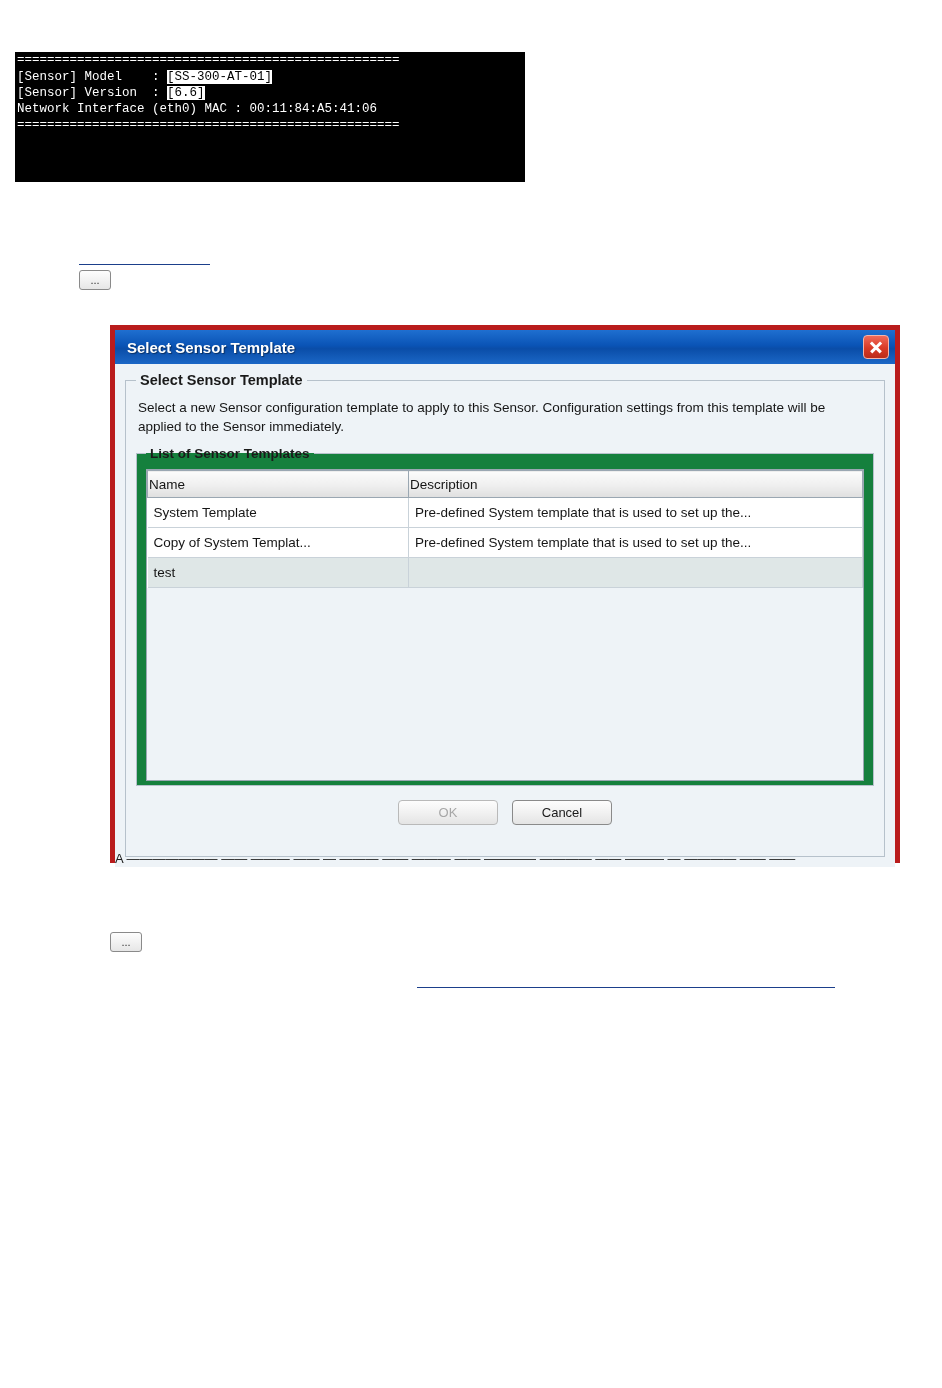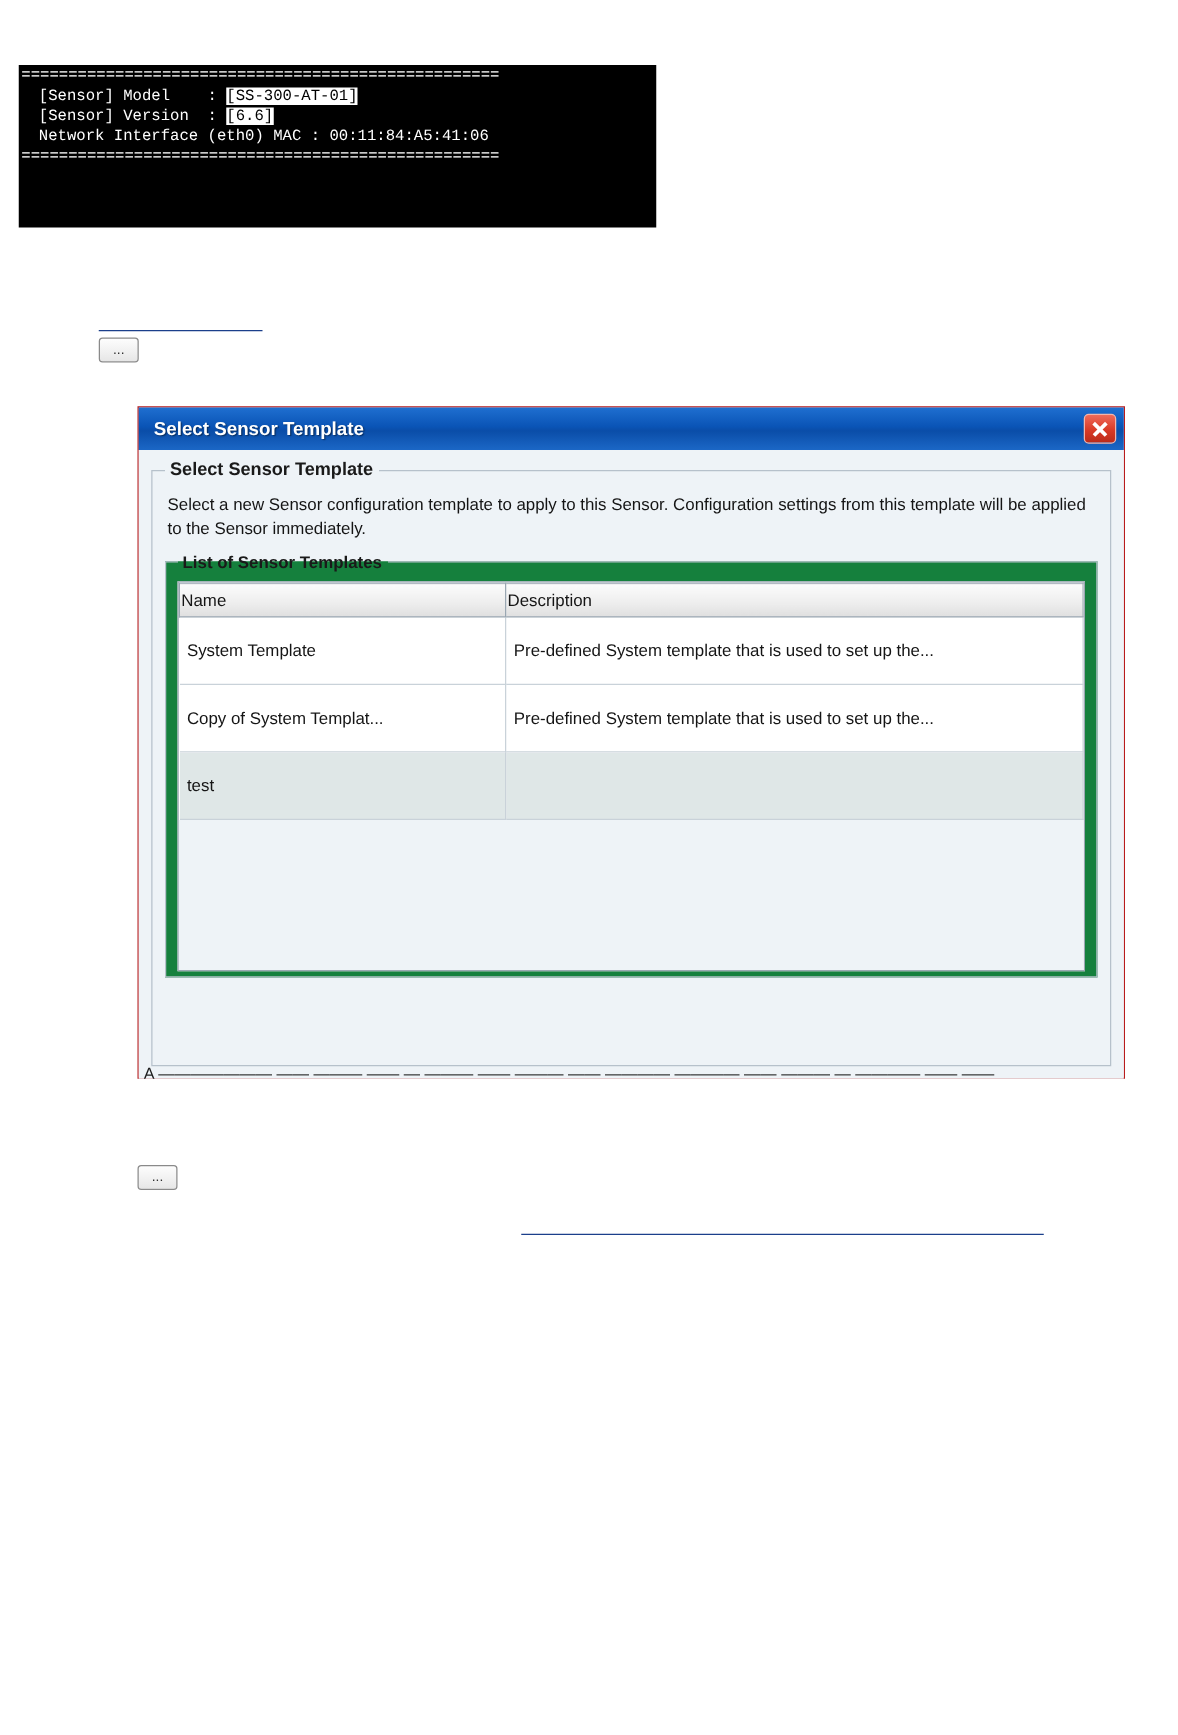--- a/index.html
+++ b/index.html
@@ -33,21 +33,21 @@
   .term-dashes {
     color: #ffffff;
     white-space: pre;
     font-family: "Liberation Mono", monospace;
     font-size: 12.5px;
     line-height: 16px;
     letter-spacing: 0px;
     padding-left: 2px;
   }
   .term-lines {
-    padding-left: 16px;
+    padding-left: 2px;
     padding-top: 1px;
   }
   .term-row {
     white-space: pre;
     height: 16px;
   }
   .term-val {
     background: #ffffff;
     color: #000000;
   }
@@ -78,21 +78,21 @@
   .ul-1 { left: 79px; top: 264px; width: 131px; }
   .ul-2 { left: 417px; top: 987px; width: 418px; }
 
   
   .dialog {
     position: absolute;
     left: 110px;
     top: 325px;
     width: 790px;
     height: 538px;
-    border: 1px solid #b91c1c;
+    border: 5px solid #b91c1c;
     background: #eef3f7;
     box-sizing: border-box;
   }
   .titlebar {
     height: 34px;
     background: linear-gradient(to bottom, #1f6fd0 0%, #0a54b6 45%, #0a4da8 55%, #1b67c6 100%);
     display: flex;
     align-items: center;
     justify-content: space-between;
     padding: 0 6px 0 12px;
@@ -190,21 +190,21 @@
     font-size: 13.5px;
     color: #151515;
     height: 24px;
     text-align: left;
   }
   table.tmpl th.col-name { width: 258px; }
   table.tmpl td {
     border-bottom: 1px solid #c9d2d9;
     border-right: 1px solid #c9d2d9;
     height: 29px;
-    padding: 12px 6px;
+    padding: 0 6px;
     color: #151515;
     font-size: 13.5px;
     white-space: nowrap;
     overflow: hidden;
     text-overflow: ellipsis;
     background: #ffffff;
   }
   table.tmpl tr.selected td {
     background: #dfe7e7;
   }
@@ -301,20 +301,24 @@
               <tr class="selected">
                 <td>test</td>
                 <td></td>
               </tr>
             </tbody>
           </table>
           <div class="filler"></div>
         </div>
       </fieldset>
 
+      <div class="btn-row">
+        <div class="dlg-btn disabled">OK</div>
+        <div class="dlg-btn">Cancel</div>
+      </div>
     </fieldset>
   </div>
 </div>
 
 <div class="ghost-line">A ———————  ——  ——— —— — ——— ——   ——— —— ————  ———— ——  ——— — ————  —— ——</div>
 
 <div class="dots-btn two">...</div>
 <div class="underline-link ul-2"></div>
 
 </body></html>

